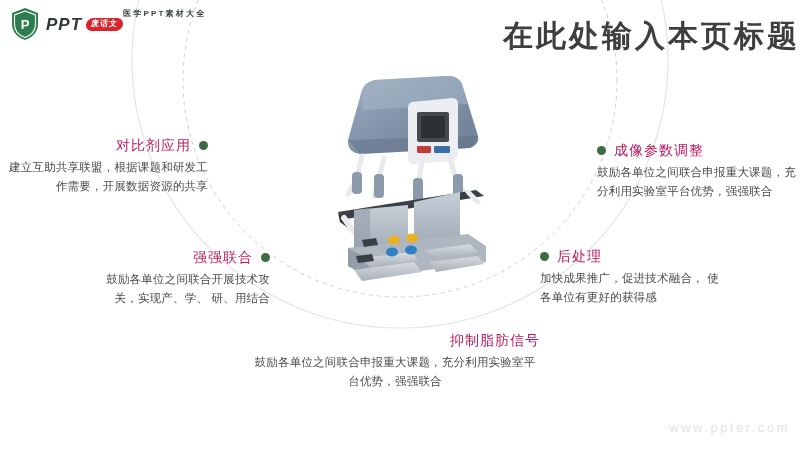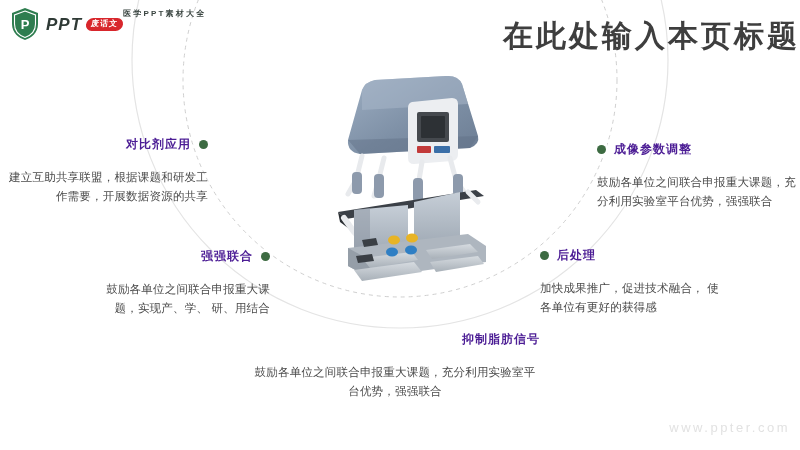--- a/index.html
+++ b/index.html
@@ -105,39 +105,39 @@
   
   .item {
     position: absolute;
   }
   .item-head {
     display: flex;
     align-items: center;
     white-space: nowrap;
   }
   .item-title {
-    font-size: 12px;
-    font-weight: bold;
-    color: #4c1d95;
+    font-size: 14px;
+    font-weight: normal;
+    color: #be185d;
     letter-spacing: 1px;
     line-height: 1.1;
   }
   .dot {
     width: 9px;
     height: 9px;
     border-radius: 50%;
     background: #3d6b42;
     box-shadow: 0 0 0 3px #ffffff;
     flex: none;
   }
   .item-body {
     font-size: 11.5px;
     color: #4a4a4a;
     line-height: 1.65;
-    margin-top: 17px;
+    margin-top: 5px;
     letter-spacing: 0.2px;
   }
 
   
   .align-right .item-head { justify-content: flex-end; }
   .align-right .item-body { text-align: right; }
   .align-right .dot { margin-left: 8px; }
 
   
   .align-left .item-head { justify-content: flex-start; }
@@ -273,21 +273,21 @@
       <span class="dot"></span>
     </div>
     <div class="item-body">建立互助共享联盟，根据课题和研发工作需要，开展数据资源的共享</div>
   </div>
 
   <div class="item align-right" id="item-1">
     <div class="item-head">
       <span class="item-title">强强联合</span>
       <span class="dot"></span>
     </div>
-    <div class="item-body">鼓励各单位之间联合申报重大课题，实现产、学、 研、用结合</div>
+    <div class="item-body">鼓励各单位之间联合开展技术攻关，实现产、学、 研、用结合</div>
   </div>
 
   <div class="item align-center" id="item-2">
     <div class="item-head">
       <span class="item-title">抑制脂肪信号</span>
     </div>
     <div class="item-body">鼓励各单位之间联合申报重大课题，充分利用实验室平台优势，强强联合</div>
   </div>
 
   <div class="item align-left" id="item-3">

